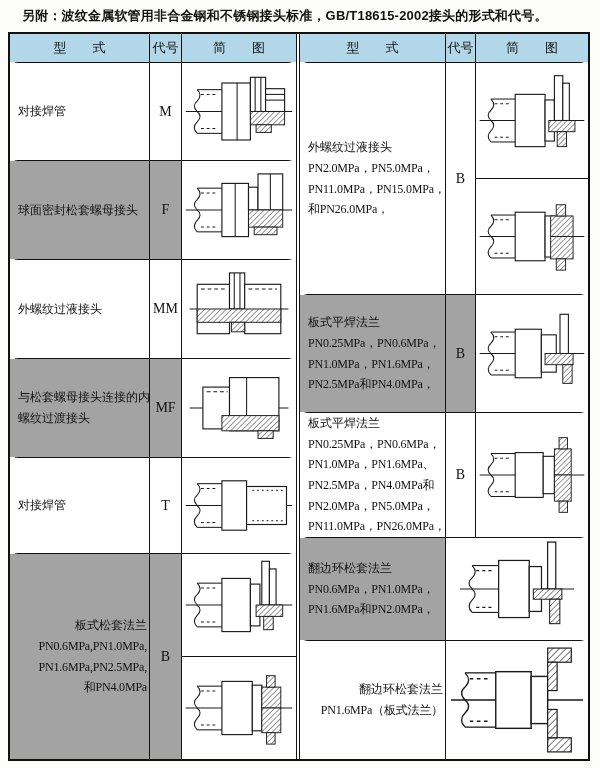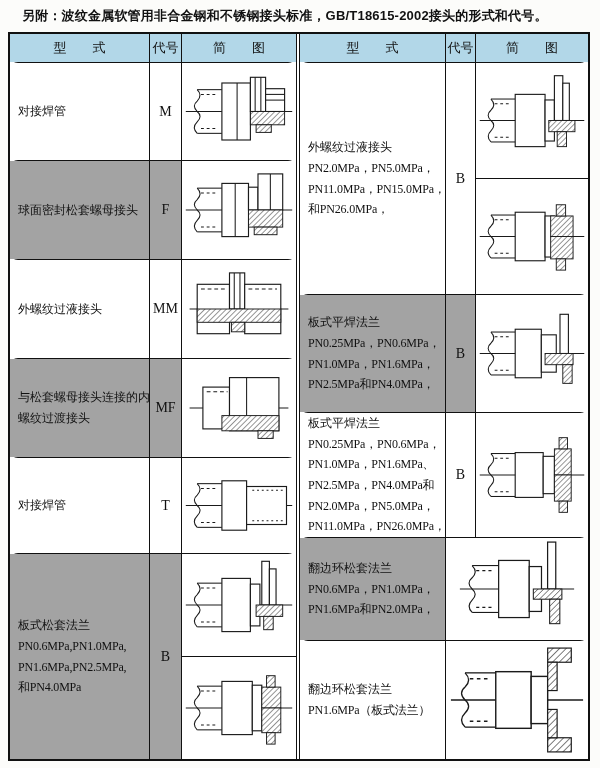--- a/index.html
+++ b/index.html
@@ -13,21 +13,21 @@
     font-size:13px;font-weight:bold;letter-spacing:0.2px;white-space:nowrap;
   }
   .tbl{
     position:absolute;left:8px;top:32px;width:582px;height:729px;
     border:2px solid #111;display:flex;background:#fff;box-sizing:border-box;
   }
   .half{display:flex;flex-direction:column;box-sizing:border-box;height:100%;}
   .half-left{width:287px;border-right:1.5px solid #111;}
   .half-right{flex:1;border-left:1.5px solid #111;margin-left:2px;}
   .row{display:flex;border-bottom:1.5px solid #111;box-sizing:border-box;min-height:0;border-radius:8px;}
-  .row:last-child{border-bottom:none;flex:1;}
+  .row:last-child{border-bottom:none;flex:1;text-align:right;}
   .cell{border-right:1.5px solid #111;box-sizing:border-box;min-width:0;min-height:0;background:#fff;}
   .cell:last-child{border-right:none;font-family:Liberation Mono, monospace;}
   .hdr{height:29px;}
   .hdr .cell{
     background:#b2d7e8;display:flex;align-items:center;justify-content:center;
     font-size:13px;font-weight:normal;
   }
   .c-type{
     display:flex;flex-direction:column;justify-content:center;
     padding:4px 2px 4px 8px;font-size:12px;line-height:1.72;

